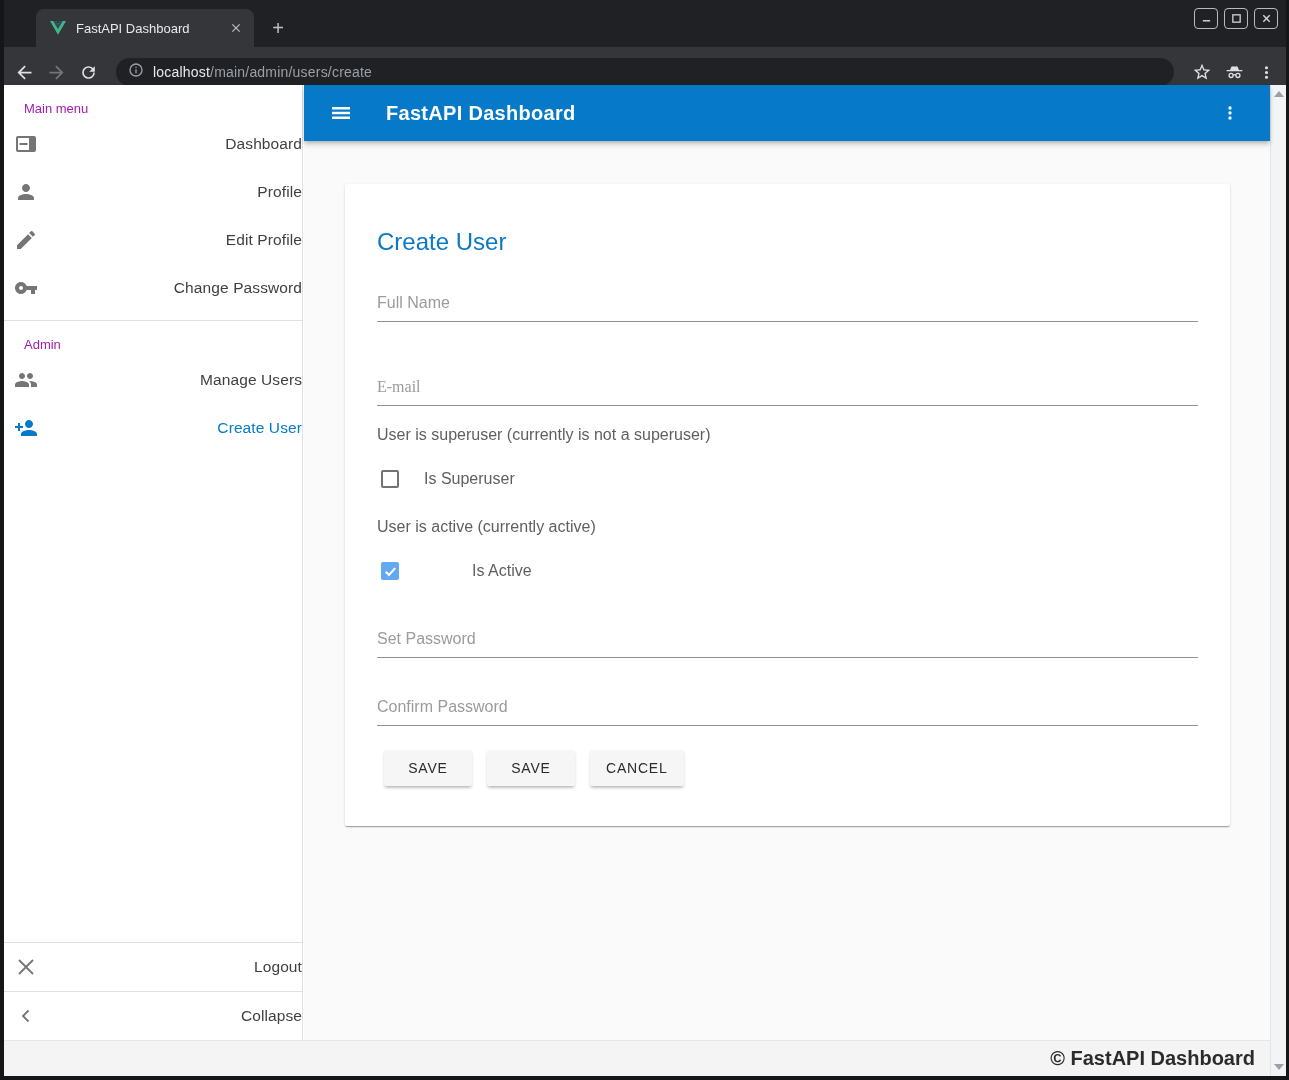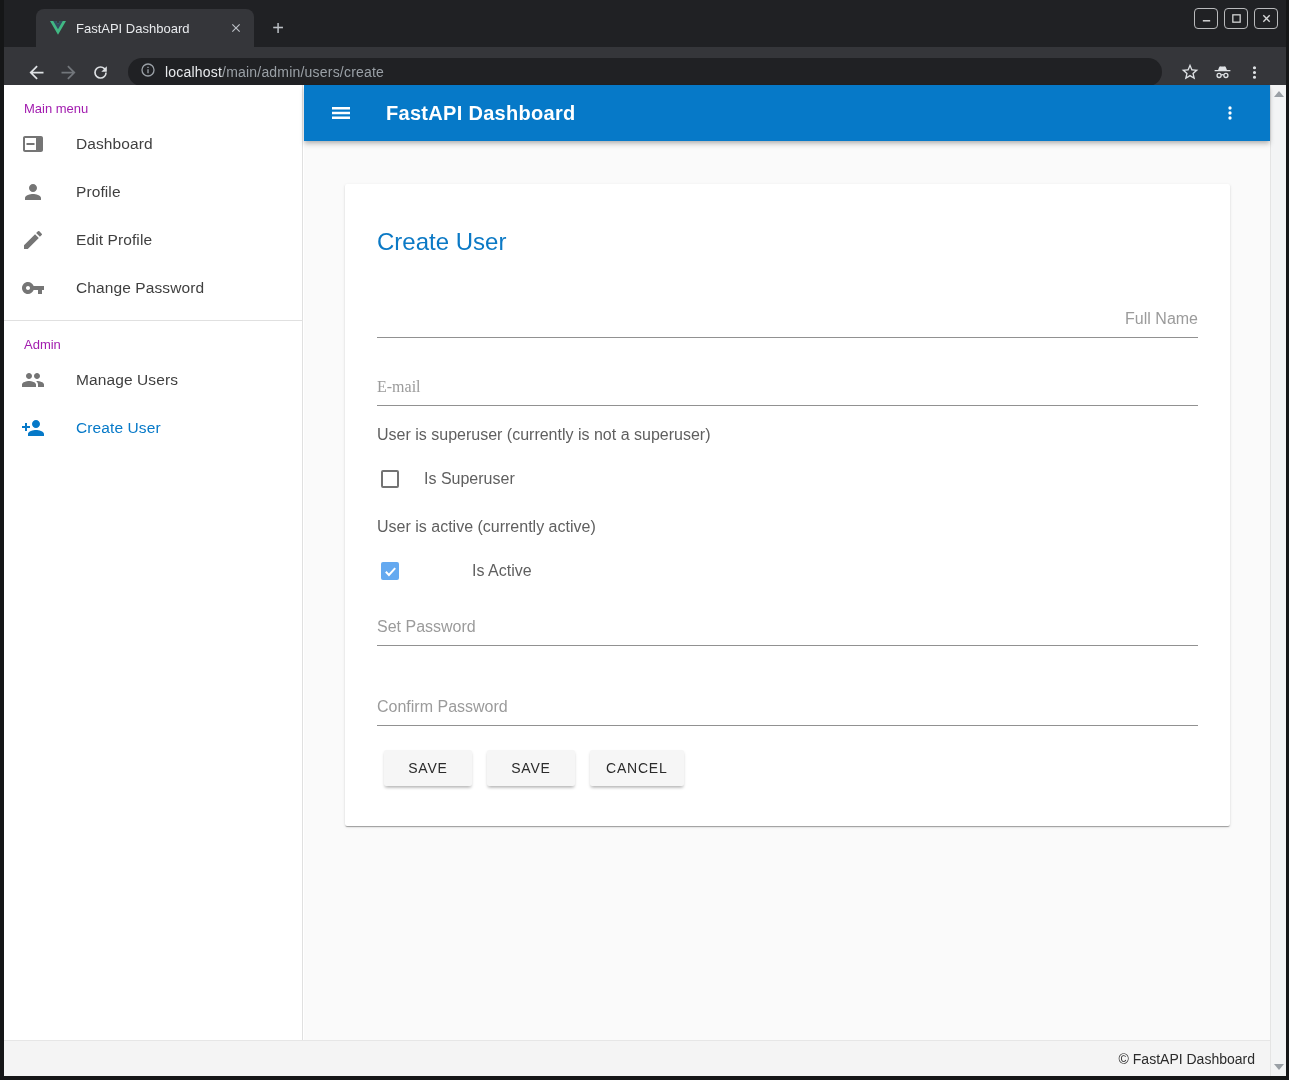--- a/index.html
+++ b/index.html
@@ -14,36 +14,36 @@
          border-radius:8px 8px 0 0; display:flex; align-items:center; padding:0 10px 0 14px; }
   .vue-logo { width:16px; height:16px; flex:0 0 16px; }
   .tab-title { color:#e8eaed; font-size:13px; margin-left:10px; flex:1; white-space:nowrap; overflow:hidden; }
   .tab-close { width:16px; height:16px; display:flex; align-items:center; justify-content:center; border-radius:50%; }
   .new-tab { position:absolute; left:262px; top:16px; width:24px; height:24px; color:#bdc1c6;
              display:flex; align-items:center; justify-content:center; font-size:20px; font-weight:400; border-radius:50%; }
   .win-controls { position:absolute; right:8px; top:8px; display:flex; gap:6px; }
   .win-btn { width:24px; height:21px; border:1px solid #b9babc; border-radius:4px;
              display:flex; align-items:center; justify-content:center; }
   .toolbar { position:absolute; left:4px; top:47px; right:3px; height:50px; background:#35363a;
-             display:flex; align-items:center; padding:0 16px; }
+             display:flex; align-items:center; padding:0 4px; }
   .nav-btn { width:32px; height:32px; display:flex; align-items:center; justify-content:center; border-radius:50%; }
   .urlbar { flex:1; height:28px; background:#202124; border-radius:14px; margin:0 12px;
             display:flex; align-items:center; padding:0 12px; }
   .url-text { font-size:14px; margin-left:9px; letter-spacing:.2px; }
   .url-host { color:#e8eaed; }
   .url-path { color:#9aa0a6; }
 
   
   .viewport { position:absolute; left:4px; top:85px; right:3px; bottom:4px; background:#fff; }
 
   
   .sidebar { position:absolute; left:0; top:0; width:299px; bottom:36px; background:#fff;
              border-right:1px solid #e0e0e0; overflow:hidden; }
   .section-label { padding:16px 0 4px 20px; font-size:13px; color:#a21caf; }
-  .nav-item { height:48px; display:flex; align-items:center; padding-left:17px; cursor:pointer; }
+  .nav-item { height:48px; display:flex; align-items:center; padding-left:10px; cursor:pointer;justify-content:space-between; }
   .nav-item .mi { width:24px; height:24px; flex:0 0 24px; }
   .nav-item .nav-label { margin-left:31px; font-size:15.5px; color:#3f3f3f; letter-spacing:.1px; }
   .nav-item.active .nav-label { color:#0679c8; }
   .divider { border-top:1px solid #e0e0e0; margin-top:8px; }
   .sidebar-bottom { position:absolute; left:0; right:0; bottom:0; }
   .sidebar-bottom .divider { margin-top:0; }
 
   
   .main { position:absolute; left:300px; right:16px; top:0; bottom:36px; background:#fafafa; }
   .appbar { position:absolute; left:0; right:0; top:0; height:56px; background:#0679c8;
@@ -54,22 +54,22 @@
   .appbar-menu { width:24px; height:24px; display:flex; align-items:center; justify-content:center; }
 
   
   .content { position:absolute; left:0; right:0; top:56px; bottom:0; }
   .card { position:absolute; left:41px; top:43px; width:885px; height:642px; background:#fff;
           border-radius:2px;
           box-shadow:0 2px 1px -1px rgba(0,0,0,.2), 0 1px 1px 0 rgba(0,0,0,.14), 0 1px 3px 0 rgba(0,0,0,.12); }
   .form-title { position:absolute; left:32px; top:44px; font-size:24px; color:#0b79c5; font-weight:400; }
   .text-field { position:absolute; left:32px; width:821px; border-bottom:1px solid #919191; cursor:text; }
   .text-field .placeholder { font-size:16px; color:#9b9b9b; line-height:22px; padding-bottom:7px; }
-  .tf-fullname { top:124px;text-align:right; } .tf-email { top:192px;font-family:Liberation Serif, serif; }
-  .tf-setpw  { top:432px; } .tf-confirmpw { top:512px; }
+  .tf-fullname { top:108px; } .tf-email { top:192px;font-family:Liberation Serif, serif; }
+  .tf-setpw  { top:444px; } .tf-confirmpw { top:512px; }
   .note { position:absolute; left:32px; font-size:16px; color:#5f5f5f; }
   .note-superuser { top:242px; } .note-active { top:334px; }
   .check-row { position:absolute; left:36px; display:flex; align-items:center; cursor:pointer; }
   .check-row-superuser { top:286px; } .check-row-active { top:378px;gap:48px; }
   .checkbox { width:18px; height:18px; border-radius:2px; }
   .checkbox.unchecked { border:2px solid #737373; background:#fff; }
   .checkbox.checked { background:#64a9f0; display:flex; align-items:center; justify-content:center; }
   .check-label { margin-left:25px; font-size:16px; color:#5f5f5f; }
   .btn-row { position:absolute; left:39px; top:566px; display:flex; gap:15px; }
   .btn { min-width:88px; height:36px; padding:0 16px; background:#f6f6f6; border:none; border-radius:2px;
@@ -80,21 +80,21 @@
   
   .scrollbar { position:absolute; right:0; top:0; width:16px; bottom:0; background:#f3f4f5; border-left:1px solid #e4e4e4; }
   .sb-arrow { position:absolute; left:3px; width:0; height:0; border-left:5px solid transparent; border-right:5px solid transparent; }
   .sb-up { top:6px; border-bottom:6px solid #9aa0a6; }
   .sb-down { bottom:6px; border-top:6px solid #9aa0a6; }
 
   
   .page-footer { position:absolute; left:0; right:16px; bottom:0; height:36px; background:#f4f4f4;
                  border-top:1px solid #e6e6e6; display:flex; align-items:center; justify-content:flex-end;
                  padding-right:15px; }
-  .footer-text { font-size:14px; color:#2b2b2b; }
+  .footer-text { font-size:20px; color:#2b2b2b;font-weight:bold; }
 </style>
 </head>
 <body>
 
 <div class="window">
 
   <div class="tabstrip">
     <div class="tab">
       <span class="vue-logo">
         <svg viewBox="0 0 24 21" width="16" height="16">
@@ -230,20 +230,40 @@
 
       <div class="nav-item active">
         <span class="mi">
           <svg viewBox="0 0 24 24" width="24" height="24" fill="#0679c8">
               <path d="M15 12c2.21 0 4-1.79 4-4s-1.79-4-4-4-4 1.79-4 4 1.79 4 4 4zm-9-2V7H4v3H1v2h3v3h2v-3h3v-2H6zm9 4c-2.67 0-8 1.34-8 4v2h16v-2c0-2.66-5.33-4-8-4z"></path>
             </svg>
         </span>
         <span class="nav-label">Create User</span>
       </div>
 
+      <div class="sidebar-bottom">
+        <div class="divider"></div>
+        <div class="nav-item">
+          <span class="mi">
+            <svg viewBox="0 0 24 24" width="24" height="24">
+                <path stroke="#757575" stroke-width="1.8" fill="none" d="M5 5l14 14M19 5L5 19"></path>
+              </svg>
+          </span>
+          <span class="nav-label">Logout</span>
+        </div>
+        <div class="divider"></div>
+        <div class="nav-item">
+          <span class="mi">
+            <svg viewBox="0 0 24 24" width="24" height="24">
+                <path stroke="#757575" stroke-width="1.8" fill="none" d="M14.5 6.5L9 12l5.5 5.5"></path>
+              </svg>
+          </span>
+          <span class="nav-label">Collapse</span>
+        </div>
+      </div>
     </aside>
 
     <div class="main">
       <header class="appbar">
         <span class="hamburger">
           <svg viewBox="0 0 24 24" width="24" height="24" fill="#fff">
               <path d="M3 6h18v2.4H3zm0 4.8h18v2.4H3zm0 4.8h18V18H3z"></path>
             </svg>
         </span>
         <span class="appbar-title">FastAPI Dashboard</span>

